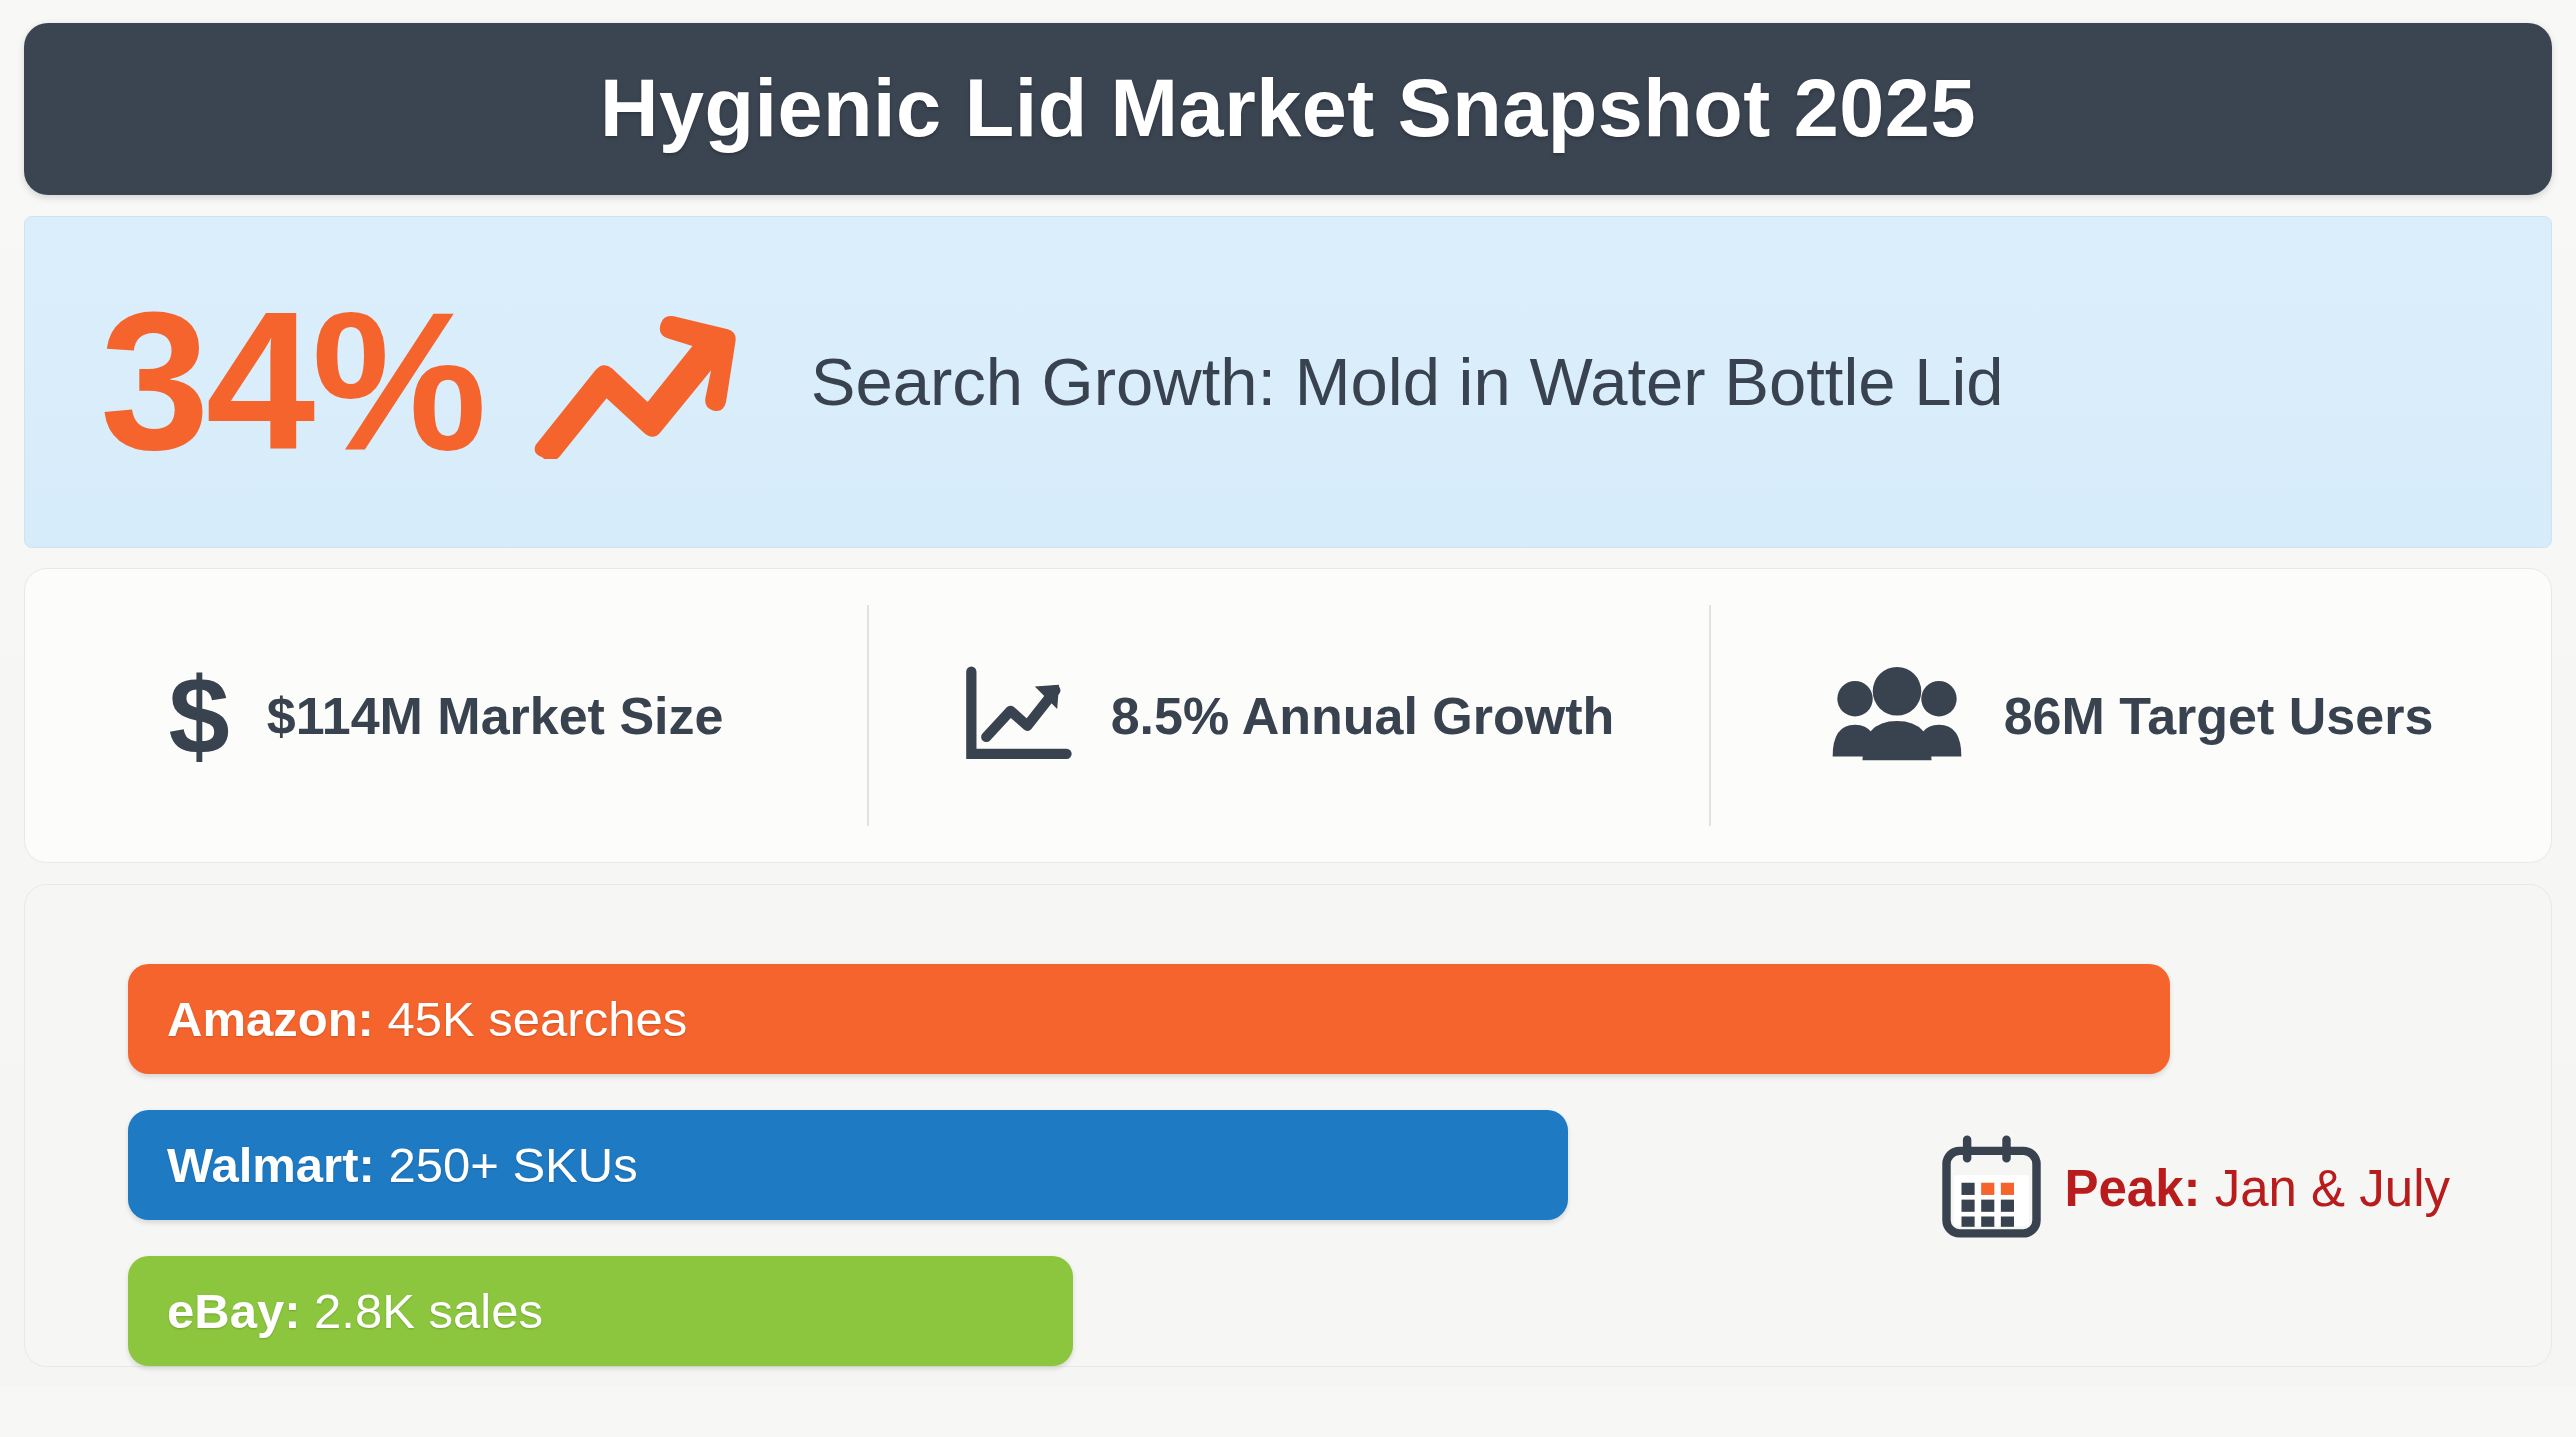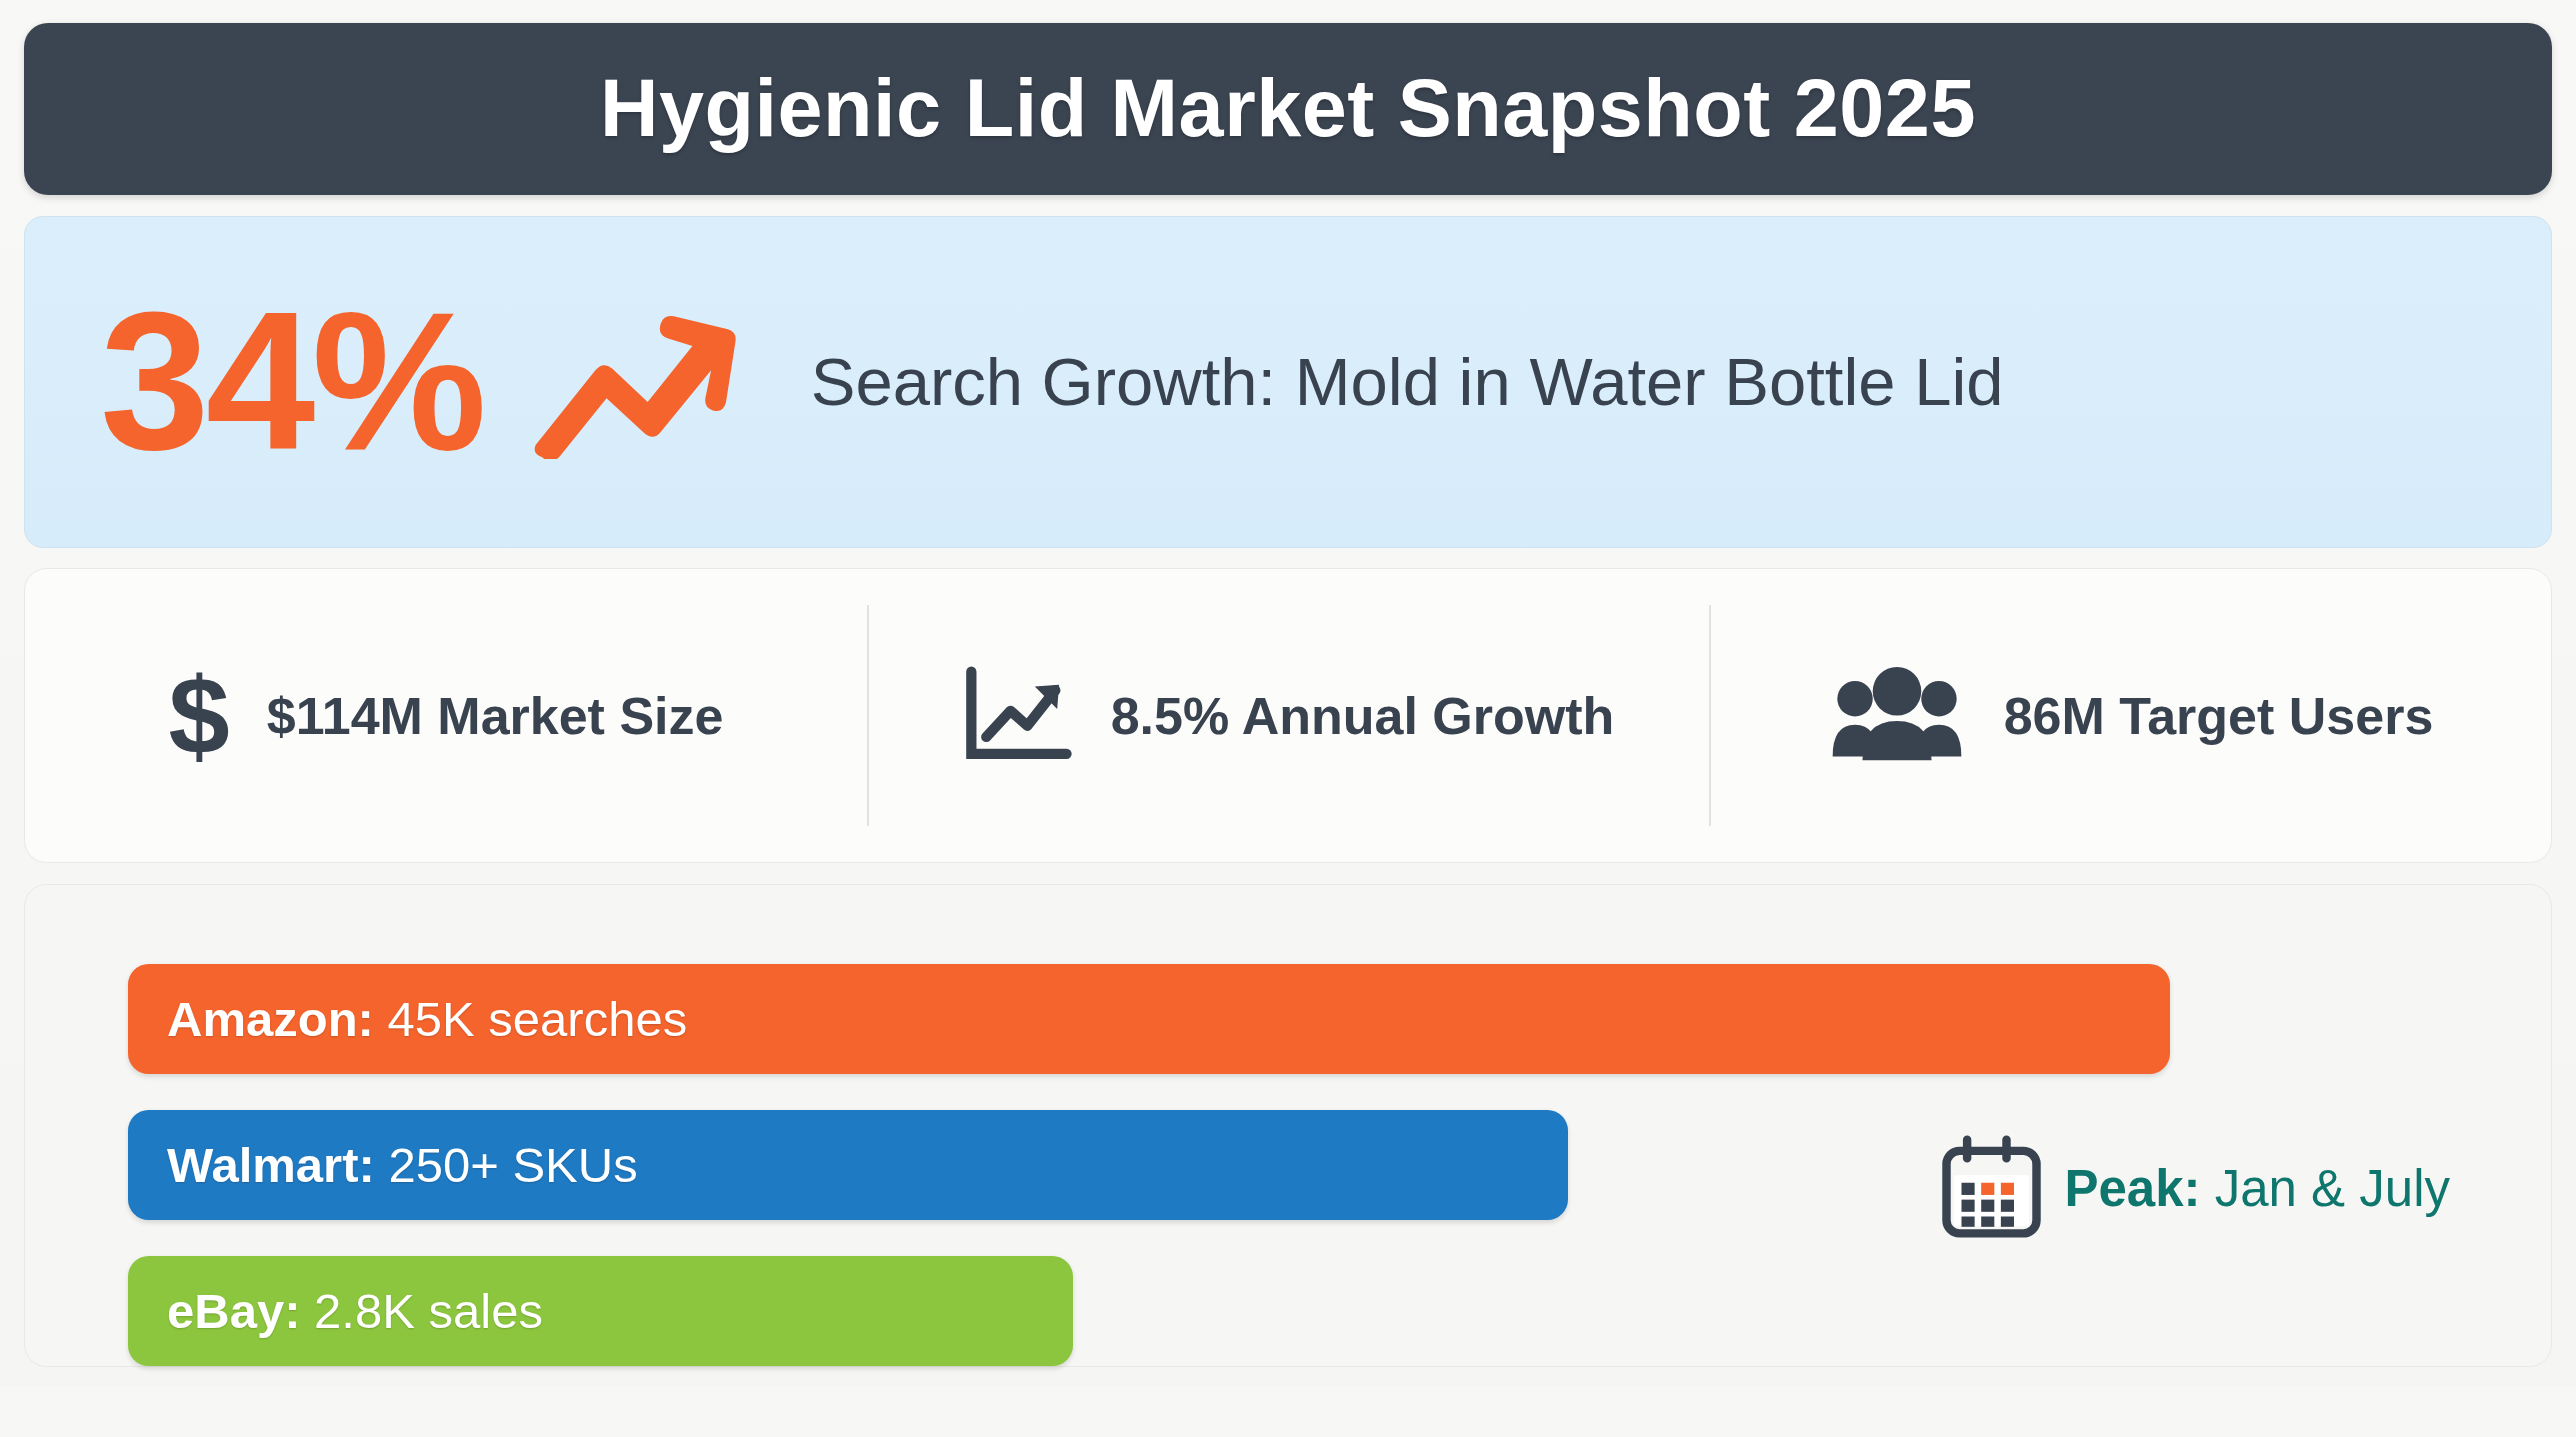--- a/index.html
+++ b/index.html
@@ -37,21 +37,21 @@
     font-size: 81px;
     font-weight: bold;
     letter-spacing: 0.5px;
     text-shadow: 0 1.9px 3.7px rgba(0,0,0,0.25);
   }
 
   
   .hero {
     background: linear-gradient(180deg, #dbeefb 0%, #d7ecfa 100%);
     border: 1.9px solid #cfe2ef;
-    border-radius: 19px;
+    border-radius: 8px;
     height: 335px;
     display: flex;
     align-items: center;
     padding: 0 75px;
     gap: 45px;
   }
   .hero-number {
     color: #f4642c;
     font-size: 197px;
     font-weight: bold;
@@ -136,21 +136,21 @@
   .peak {
     position: absolute;
     right: 101px;
     bottom: 124px;
     display: flex;
     align-items: center;
     gap: 20.6px;
   }
   .peak-text {
     font-size: 51px;
-    color: #0f766e;
+    color: #b91c1c;
     white-space: nowrap;
   }
   .peak-text b { font-weight: bold; }
   .peak-text span { font-weight: normal; }
 </style>
 </head>
 <body>
 
 <div class="page">
 

